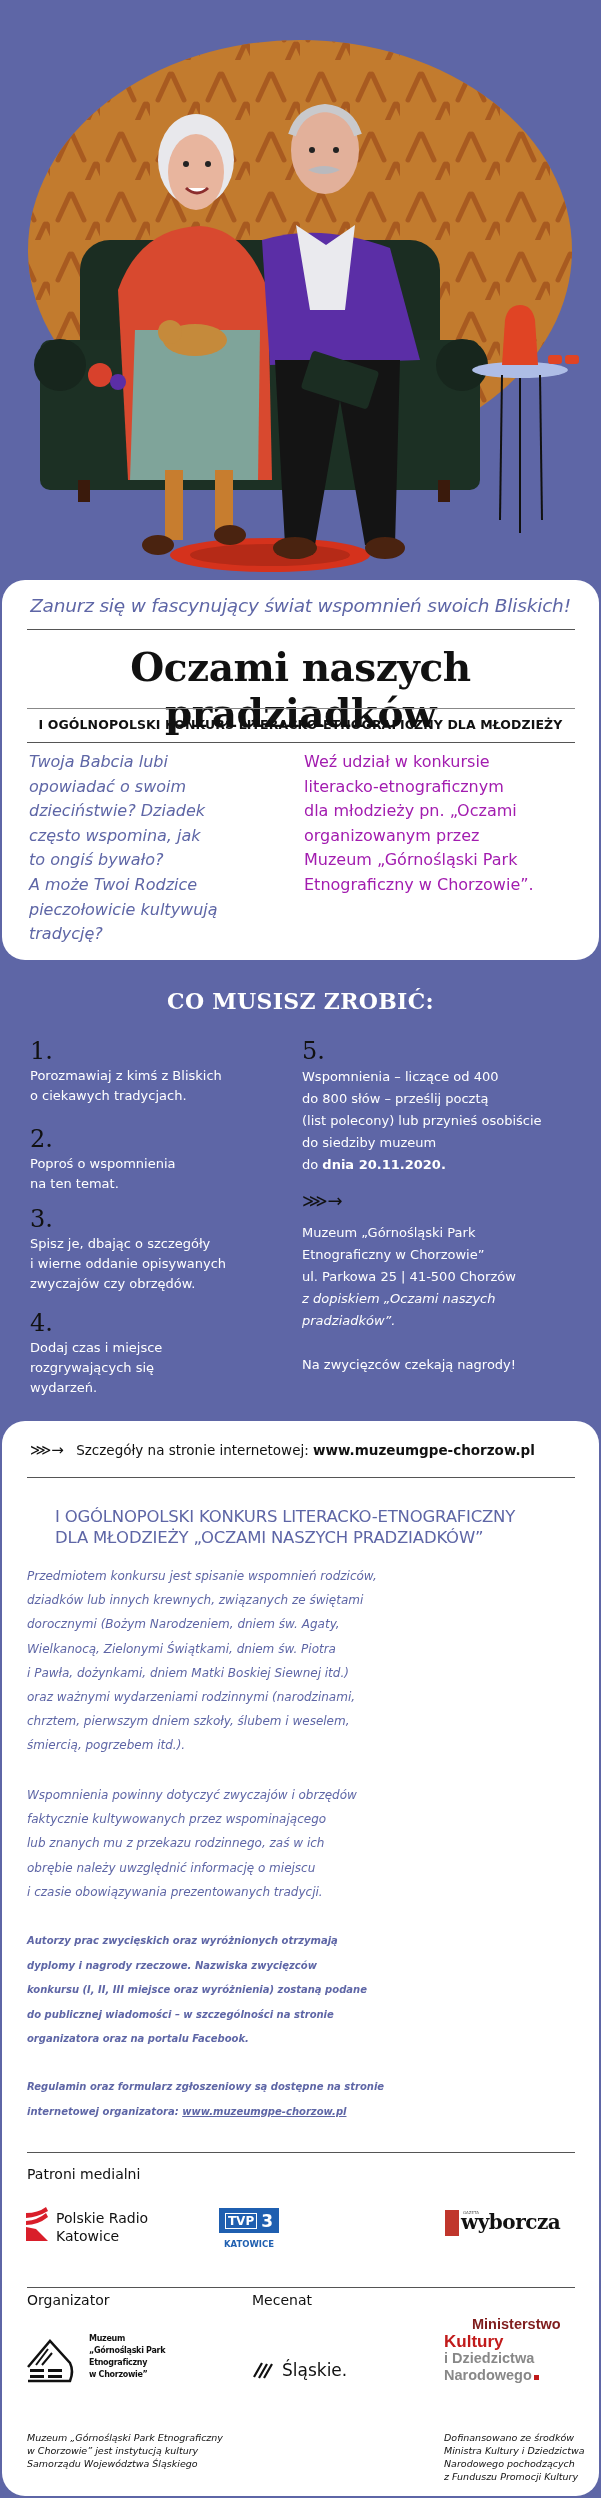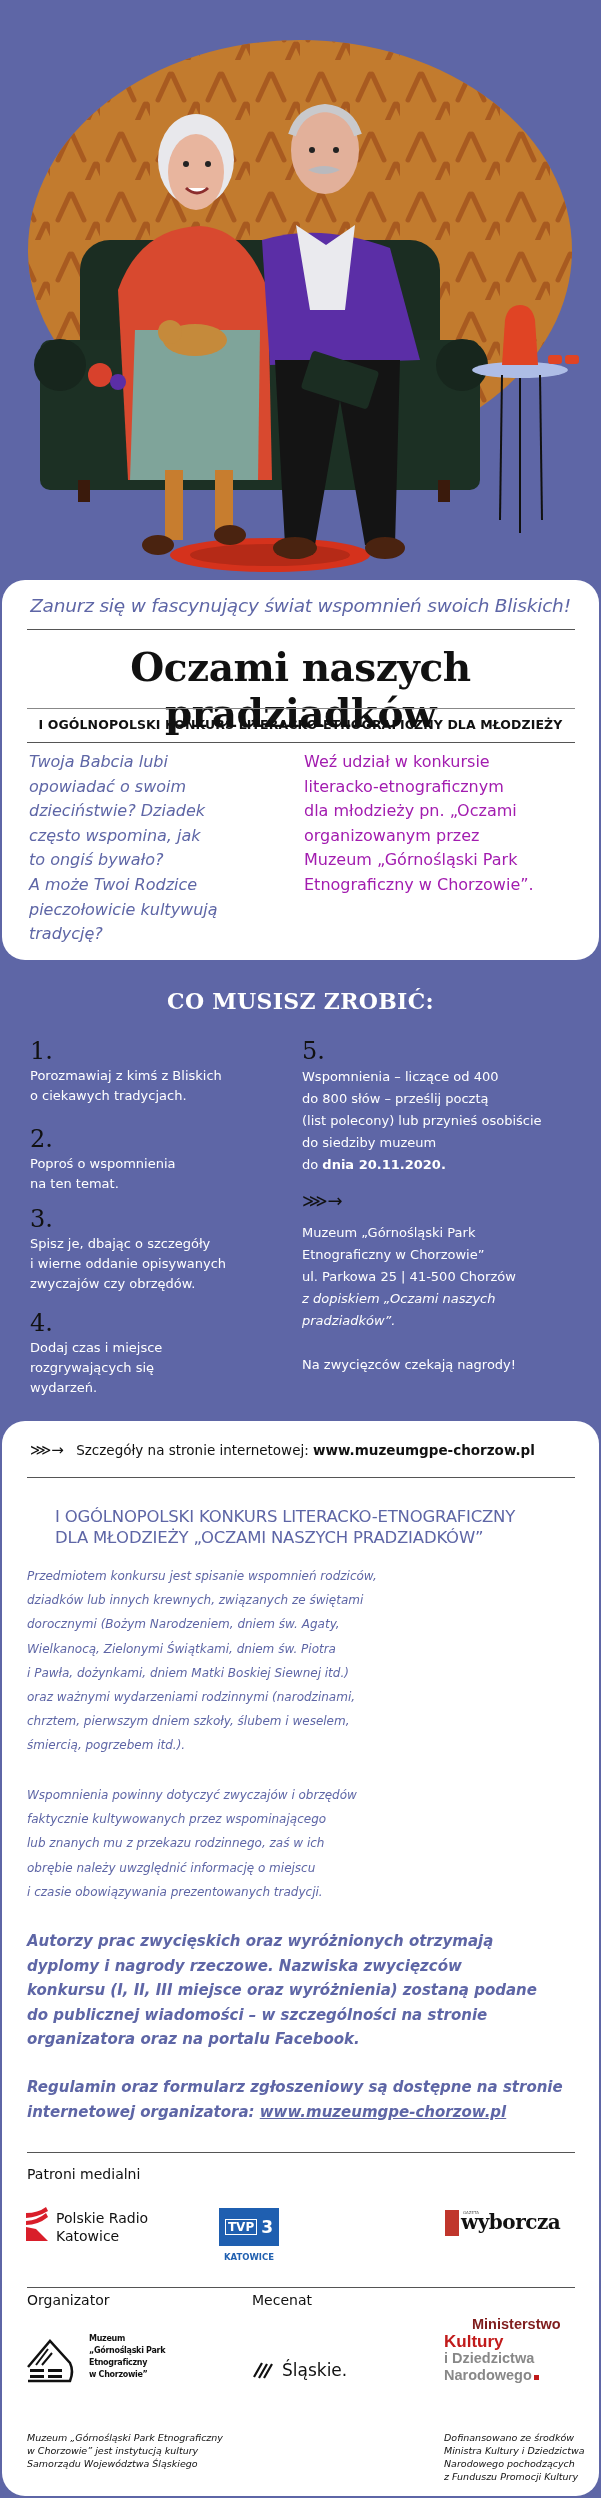--- a/index.html
+++ b/index.html
@@ -37,21 +37,21 @@
   .s4 { position: absolute; top: 272px; }
   .r-text { font-size: 13px; line-height: 22px; color: #fff; }
   .r-text div { white-space: nowrap; }
   .arrow { color: #111; font-size: 18px; }
 
   .detail-line { position: absolute; left: 28px; top: 20px; font-size: 13.5px; color: #111; white-space: nowrap; }
   .contest-title { position: absolute; left: 25px; top: 85px; color: #5e66a6; font-size: 16.5px; line-height: 21px; letter-spacing: -0.2px; margin-left: 28px; }
   .contest-title div { white-space: nowrap; }
   .para { position: absolute; left: 25px; width: 550px; color: #5e66a6; font-style: italic; font-size: 12px; line-height: 24.2px; }
   .para div { white-space: nowrap; }
-  .para.bold { font-weight: bold; font-size: 15px; line-height: 24.5px; }
+  .para.bold { font-weight: bold; font-size: 10px; line-height: 24.5px; }
   .link { text-decoration: underline; }
 
   .section-label { position: absolute; font-size: 14px; color: #111; }
   .logo-block { position: absolute; }
   .small-note { position: absolute; font-style: italic; font-size: 9.5px; line-height: 13px; color: #111; }
   .small-note div { white-space: nowrap; }
 </style>
 </head>
 <body>
 
@@ -264,21 +264,21 @@
         <path d="M0 6 Q12 6 20 0 L22 4 Q12 10 0 11 Z" fill="#d91e2a"></path>
         <path d="M0 14 Q12 13 20 6 L22 10 Q12 18 0 18 Z" fill="#d91e2a"></path>
       </svg>
       <div style="position:absolute; left:30px; top:2px; font-size:14px; line-height:18px; color:#111; white-space:nowrap;">
         <div>Polskie Radio</div>
         <div>Katowice</div>
       </div>
     </div>
 
     <div class="logo-block" style="left:217px; top:787px; width:60px;">
-      <div style="background:#1f5fb0; color:#fff; height:38px; display:flex; align-items:center; justify-content:center; font-weight:bold; font-size:15px; gap:4px;">
+      <div style="background:#1f5fb0; color:#fff; height:25px; display:flex; align-items:center; justify-content:center; font-weight:bold; font-size:15px; gap:4px;">
         <span style="border:1.5px solid #fff; padding:0 2px; font-size:12px; line-height:14px;">TVP</span>
         <span style="font-size:17px;">3</span>
       </div>
       <div style="text-align:center; color:#1f5fb0; font-weight:bold; font-size:8.5px; margin-top:6px;">KATOWICE</div>
     </div>
 
     <div class="logo-block" style="left:443px; top:789px; height:26px; width:130px;">
       <div style="position:absolute; left:0; top:0; width:14px; height:26px; background:#c0362c;"></div>
       <div style="position:absolute; left:18px; top:0; font-size:4px; color:#555;">GAZETA</div>
       <div style="position:absolute; left:16px; top:0; font-family:'DejaVu Serif', serif; font-weight:bold; font-size:20px; line-height:24px; color:#111; letter-spacing:-0.5px;">wyborcza</div>

